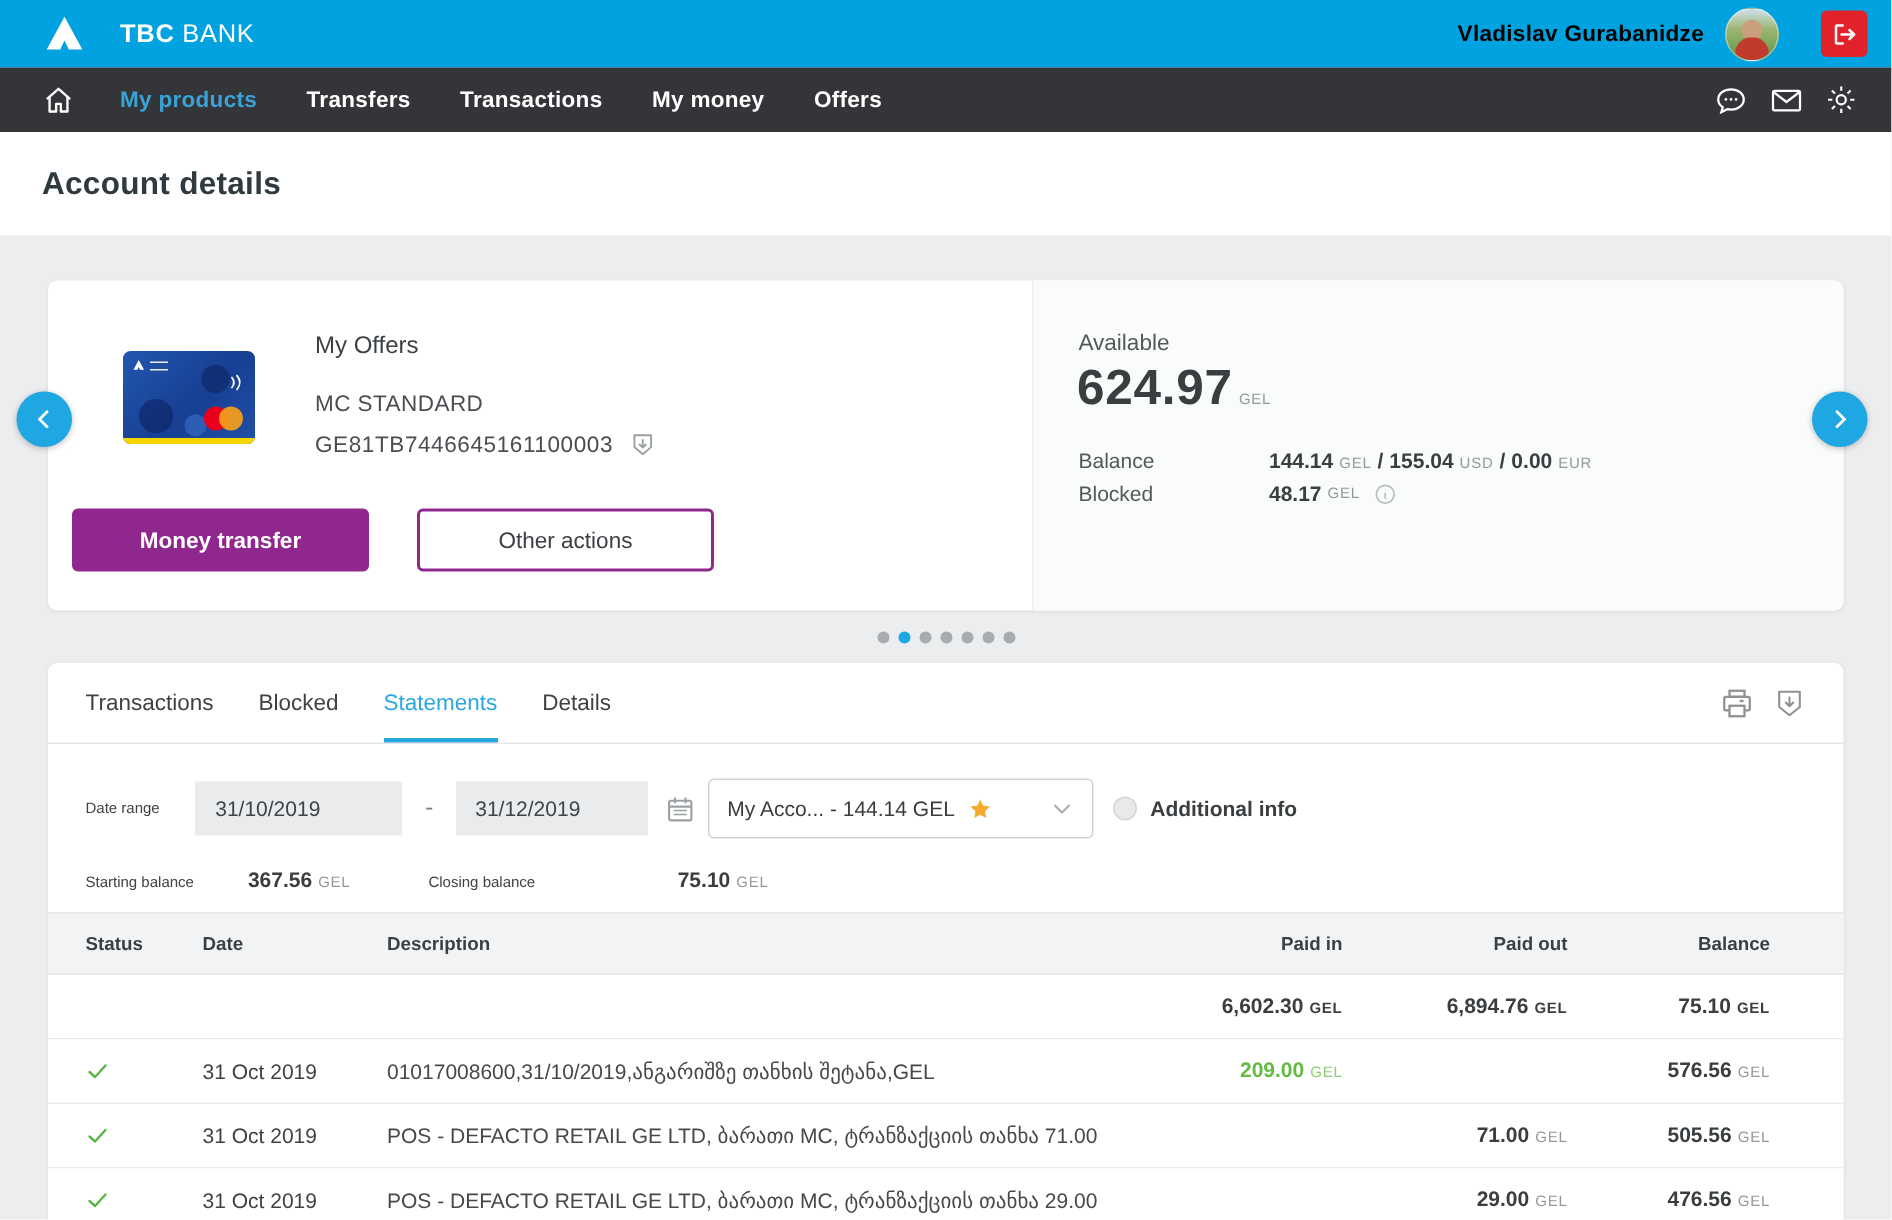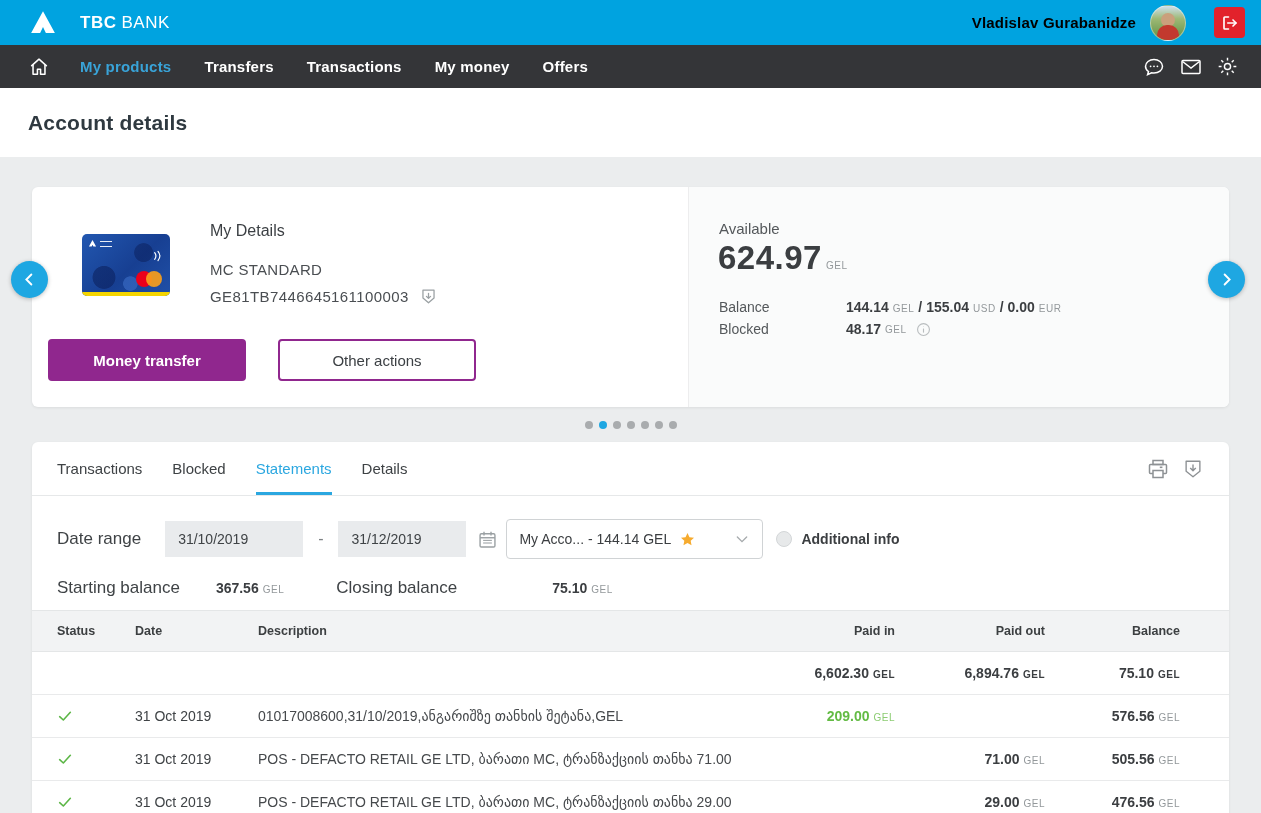--- a/index.html
+++ b/index.html
@@ -93,21 +93,21 @@
   
   .stmt-panel { margin-top:13px; height:430px; overflow:hidden; }
   .tabs-row { height:54px; display:flex; align-items:stretch; padding:0 25px; border-bottom:1px solid #e6e8e9; }
   .tabs { display:flex; gap:30px; }
   .tab { font-size:15px; color:#3e4245; cursor:pointer; display:flex; align-items:center; border-bottom:3px solid transparent; padding-top:2px; }
   .tab.active { color:#2ba7e0; border-bottom-color:#2ba7e0; }
   .tab-icons { margin-left:auto; display:flex; align-items:center; gap:12px; }
   .tab-icons span { display:flex; cursor:pointer; }
 
   .filters-row { display:flex; align-items:center; padding:23px 25px 0; }
-  .flabel { font-size:17px; color:#3f4346; }
+  .flabel { font-size:10px; color:#3f4346; }
   .filters-row .flabel { margin-right:24px; }
   .date-input { width:138px; height:36px; background:#e9ebed; border:none; font:14px "Liberation Sans","DejaVu Sans",sans-serif; color:#3f4346; padding:0 13px; outline:none; }
   .date-input.w2 { width:128px; }
   .dash { margin:0 15px; color:#7d8184; }
   .cal { margin-left:11px; display:flex; cursor:pointer; }
   .select { margin-left:8px; width:257px; height:40px; border:1px solid #d0d3d5; border-radius:4px; background:#fff; display:flex; align-items:center; padding:0 12px; cursor:pointer; }
   .sel-text { font-size:14px; color:#3b3e41; white-space:nowrap; }
   .star { margin-left:8px; display:flex; }
   .chev { margin-left:auto; display:flex; }
   .radio { margin-left:13px; width:16px; height:16px; border-radius:50%; background:#e7e9ea; border:1px solid #d3d6d8; cursor:pointer; display:inline-block; }
@@ -219,21 +219,21 @@
             </svg>
         </span>
         <span class="bc-mc">
             <i class="c1"></i>
             <i class="c2"></i>
           </span>
         <div class="bc-stripe"></div>
       </div>
 
       <div class="acct-info">
-        <div class="acct-name">My Details</div>
+        <div class="acct-name">My Offers</div>
         <div class="acct-type">MC STANDARD</div>
         <div class="acct-iban-row">
           <span class="iban">GE81TB7446645161100003</span>
           <span class="icon-btn">
             <svg width="19" height="19" viewBox="0 0 24 24" fill="none" stroke="#9aa0a3" stroke-width="1.6" stroke-linejoin="round">
                 <path d="M5 4 h14 v10 l-7 6 l-7 -6 z"></path>
                 <path d="M12 8 v6 M9.4 11.8 L12 14.4 L14.6 11.8" stroke-linecap="round"></path>
               </svg>
           </span>
         </div>

